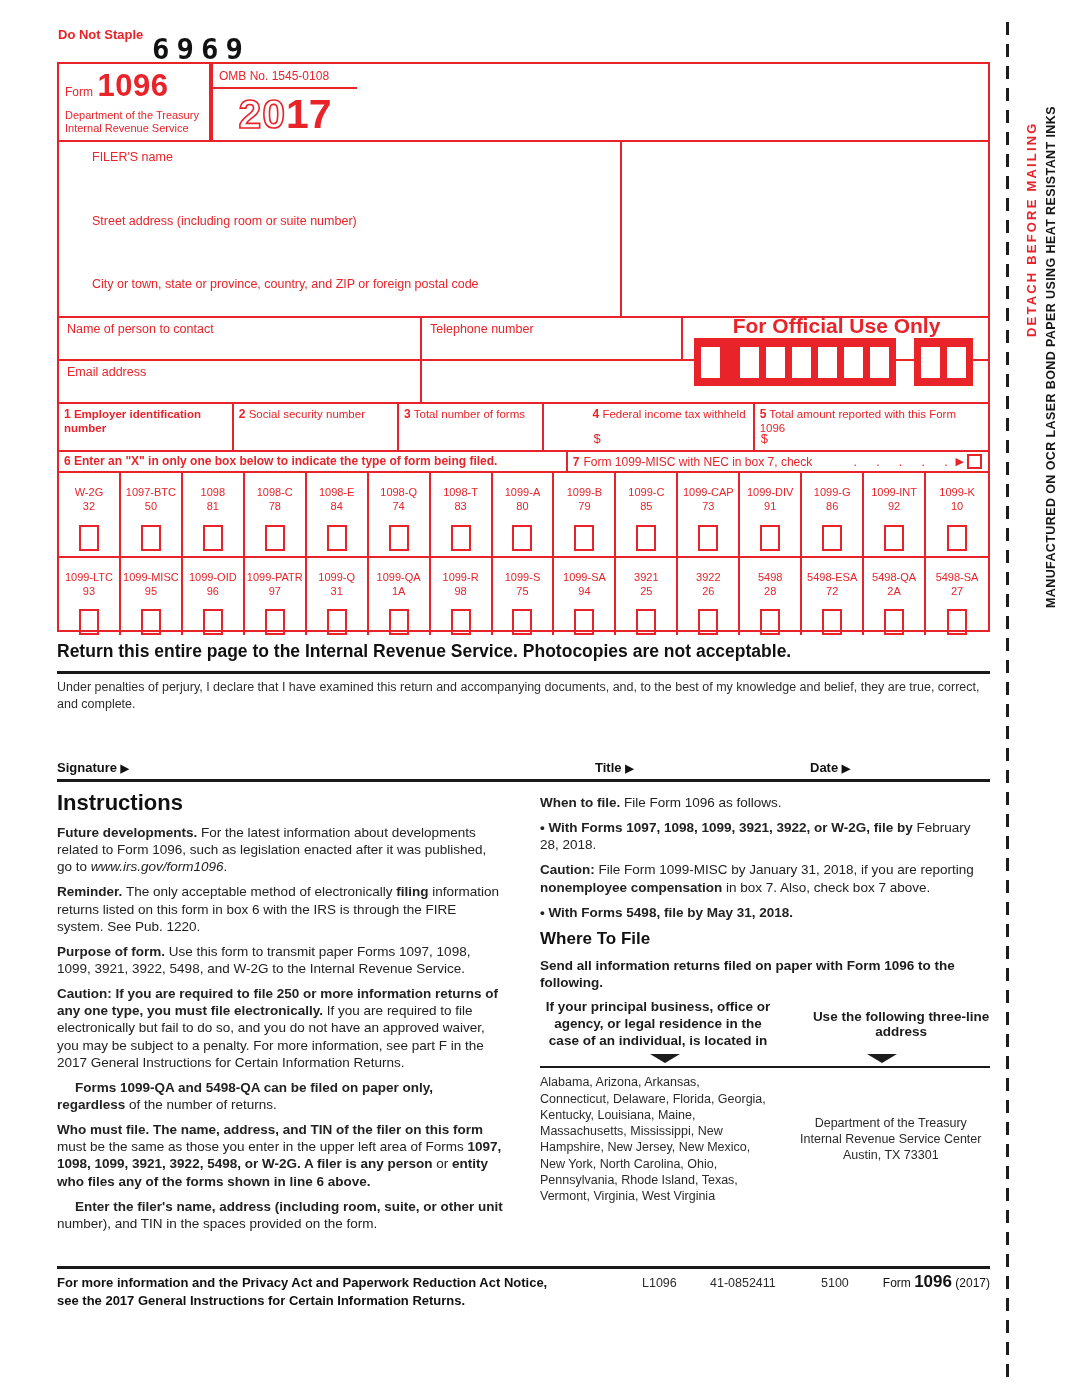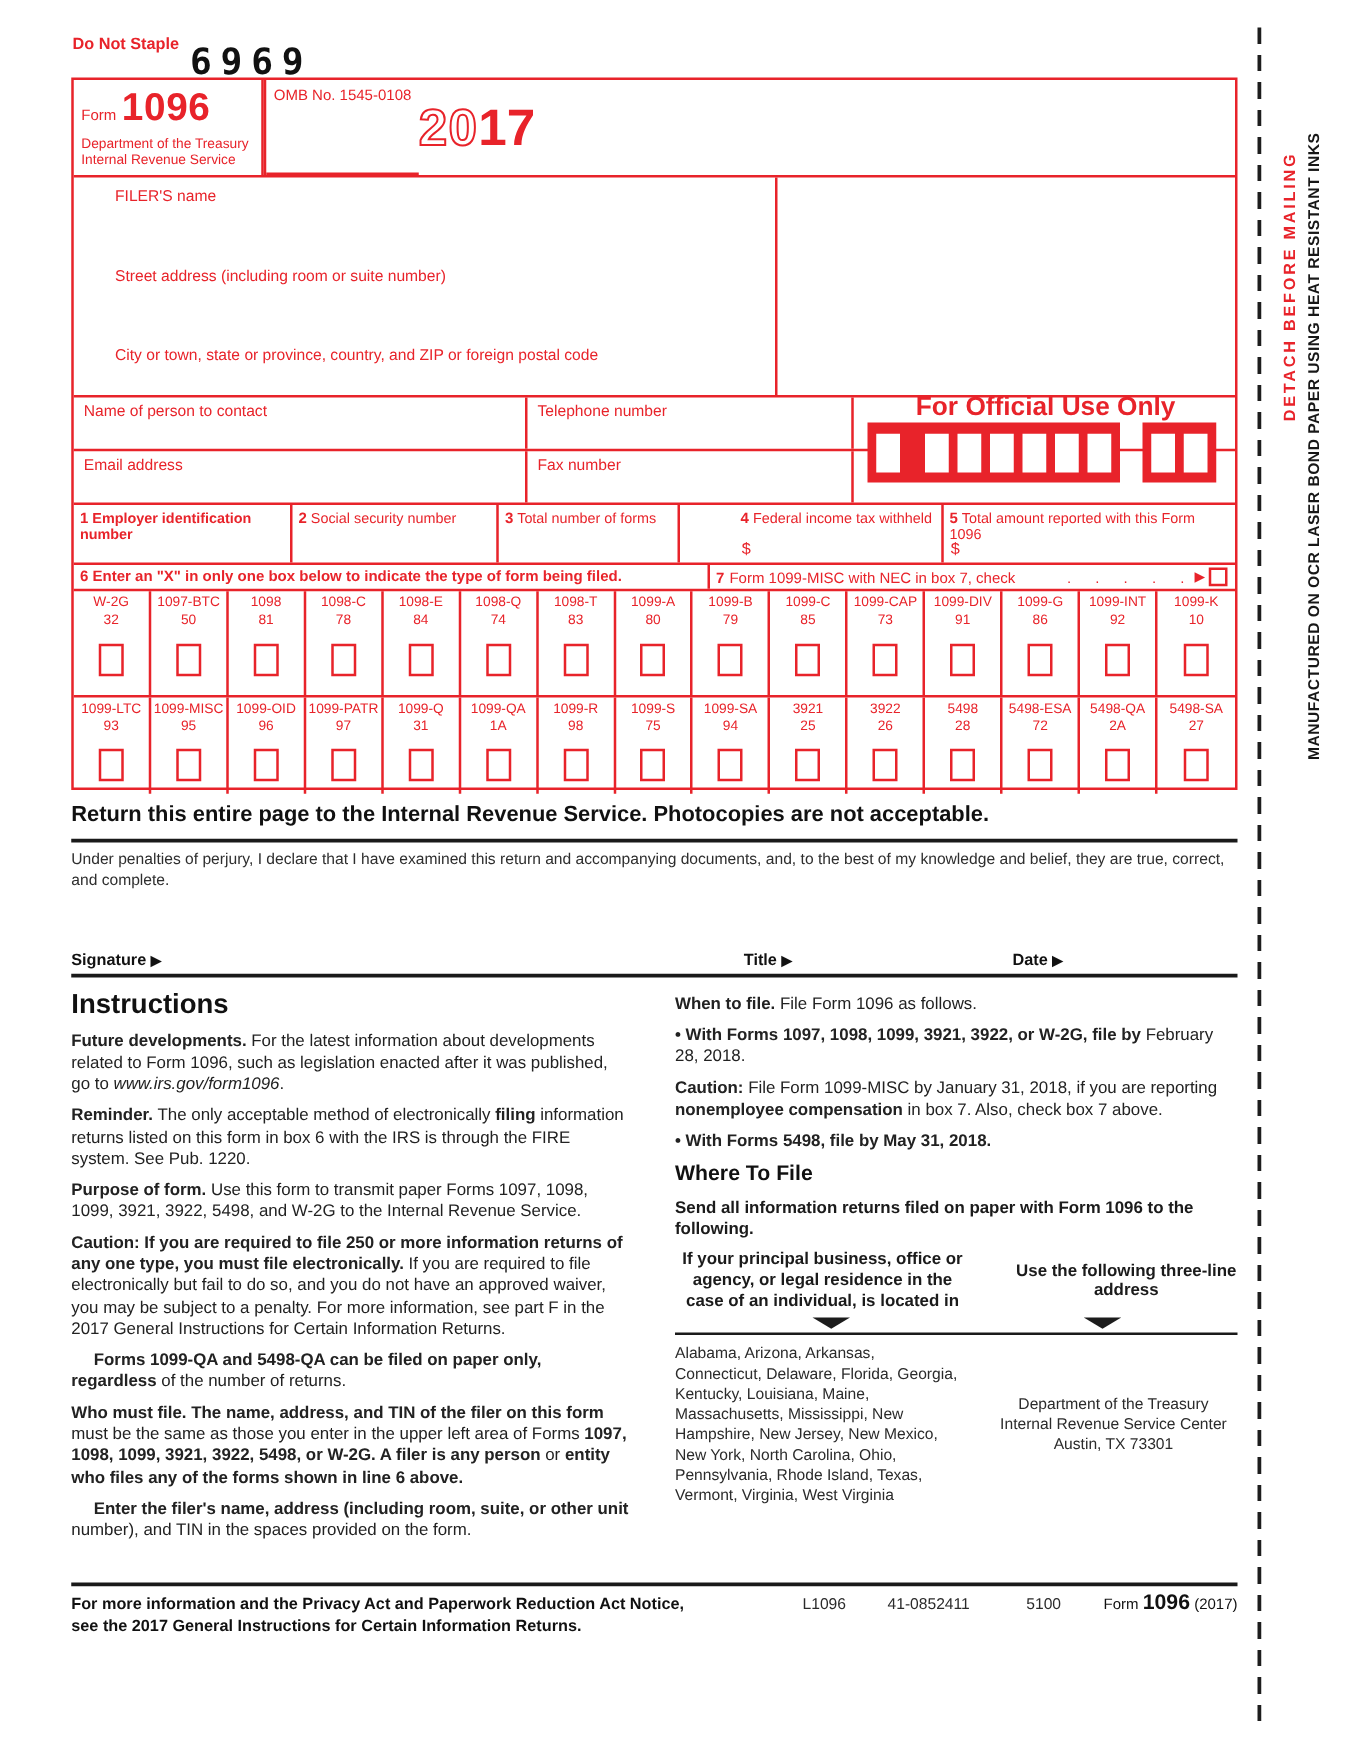--- a/index.html
+++ b/index.html
@@ -30,21 +30,21 @@
   .br{border-right:2px solid var(--red);}
   .bl{border-left:2px solid var(--red);}
 
   .header-row{height:76px;}
   .form-id-cell{width:152px;padding:4px 6px;display:flex;flex-direction:column;justify-content:space-between;}
   .form-word{color:var(--red);font-size:12px;}
   .form-num{color:var(--red);font-size:31px;font-weight:bold;letter-spacing:.5px;}
   .dept{color:var(--red);font-size:11px;line-height:1.25;}
   .title-cell{flex:1;display:flex;align-items:center;justify-content:center;}
   .main-title{color:var(--red);font-weight:bold;font-size:20px;text-align:center;line-height:1.3;}
-  .omb-cell{width:146px;display:flex;flex-direction:row;}
+  .omb-cell{width:146px;display:flex;flex-direction:column;}
   .omb{color:var(--red);font-size:12px;padding:5px 6px 4px;border-bottom:2px solid var(--red);white-space:nowrap;}
   .year{flex:1;display:flex;align-items:center;justify-content:center;font-size:41px;line-height:1;}
   .y-outline{color:#fff;-webkit-text-stroke:1.6px var(--red);font-weight:bold;letter-spacing:1px;}
   .y-solid{color:var(--red);font-weight:bold;}
 
   .filer-row{height:176px;position:relative;}
   .filer-label{position:absolute;color:var(--red);font-size:12.5px;left:33px;}
   .filer-divider{position:absolute;left:561px;top:0;width:2px;height:100%;background:var(--red);}
   .fill-area{position:absolute;left:2px;height:40px;}
 
@@ -77,21 +77,21 @@
   .c6{width:511px;color:var(--red);font-size:12px;font-weight:bold;padding:2px 5px;white-space:nowrap;}
   .c7{width:422px;color:var(--red);font-size:12px;padding:2px 6px 2px 5px;display:flex;align-items:center;}
   .c7 .bnum{font-weight:bold;margin-right:4px;}
   .c7 .leader{flex:1;text-align:right;word-spacing:16px;padding-right:8px;overflow:hidden;white-space:nowrap;}
   .c7 .arrow7{font-size:11px;margin-right:3px;}
   .cb7{width:15px;height:15px;border:2px solid var(--red);background:#fff;}
 
   .ft-grid{display:grid;grid-template-columns:repeat(15,1fr);}
   .ftr1{height:85px;}
   .ftr2{height:79px;}
-  .ft-cell{border-right:2px solid var(--red);text-align:center;padding-top:3px;}
+  .ft-cell{border-right:2px solid var(--red);text-align:center;padding-top:13px;}
   .ft-cell:last-child{border-right:none;}
   .ft-name{color:var(--red);font-size:11px;white-space:nowrap;}
   .ft-code{color:var(--red);font-size:11px;margin-top:2px;}
   .ft-box{width:20px;height:26px;border:2px solid var(--red);margin:13px auto 0;}
   .ftr2 .ft-box{margin-top:12px;}
 
   
   .return-notice{position:absolute;left:57px;top:641px;font-size:17.5px;font-weight:bold;color:#111;}
   .rule1{position:absolute;left:57px;top:671px;width:933px;height:3px;background:#1a1a1a;}
   .perjury{position:absolute;left:57px;top:679px;width:933px;font-size:12.5px;color:#2e2e2e;line-height:1.35;}
@@ -176,23 +176,20 @@
       </div>
       <div class="contact-cell cc2 br">
         <span>Telephone number</span>
       </div>
       <div class="cc-rest"></div>
     </div>
     <div class="row contact-row bt" style="border-top-width:2px;">
       <div class="contact-cell cc1 br">
         <span>Email address</span>
       </div>
-      <div class="contact-cell cc2 br">
-        <span>Fax number</span>
-      </div>
       <div class="cc-rest"></div>
     </div>
 
     <div class="official">
       <div class="official-title">For Official Use Only</div>
     </div>
     <div class="ou-row">
       <div class="ou-block">
         <div class="ou-cell first"></div>
         <div class="ou-cell"></div>

